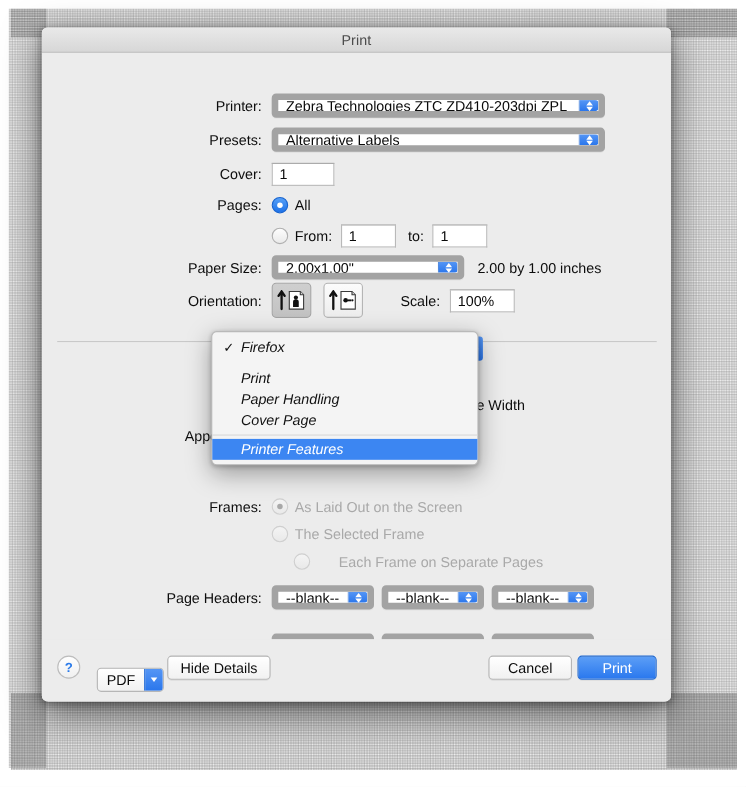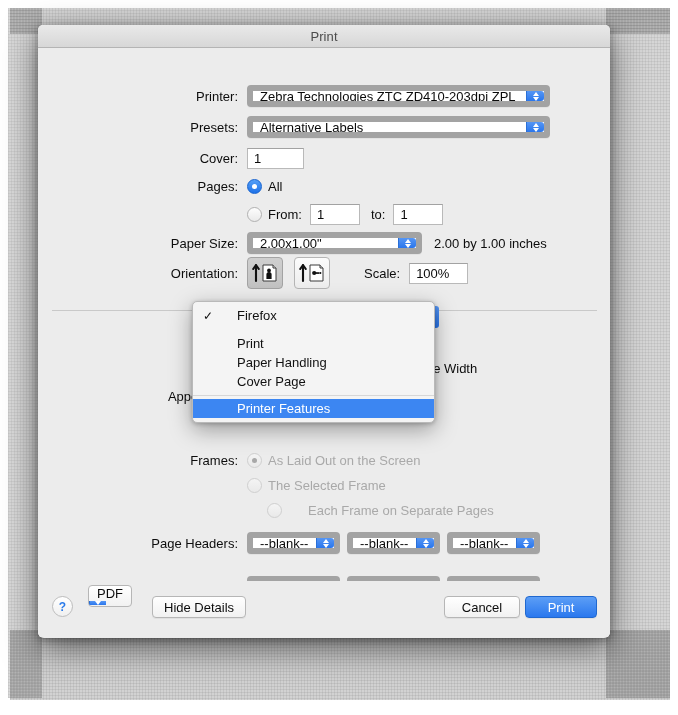--- a/index.html
+++ b/index.html
@@ -221,21 +221,21 @@
     height: 19px;
     display: flex; align-items: center;
     font-size: 13px; color: #111;
     padding-left: 10px;
     white-space: nowrap;
   }
   .mitem .tick {
     width: 14px; font-size: 12px; color: #111; flex: none;
     line-height: 1;
   }
-  .mitem .mtext { margin-left: 20px; }
+  .mitem .mtext { margin-left: 2px; font-style: italic; }
   .mitem.highlight {
     background: #3c86f2;
     color: #fff;
   }
   .mitem.highlight .mtext { color: #fff; font-weight: 400; }
   .mgap { height: 9px; }
   .mdiv { height: 1px; background: #d7d7d7; margin: 4px 0 3px 0; }
 
   
   #options-popup-arrows {
@@ -476,21 +476,21 @@
         <span class="tick"></span>
         <span class="mtext">Printer Features</span>
       </div>
     </div>
 
     <div id="bottombar">
       <div style="position:absolute; left:14px; top:15px;" id="help-button">
         <span>?</span>
       </div>
 
-      <div style="position:absolute; left:50px; top:4px;flex-direction:column;" id="pdf-button">
+      <div style="position:absolute; left:50px; top:26px;" id="pdf-button">
         <span class="lab">PDF</span>
         <span class="chev">
             <i></i>
           </span>
       </div>
 
       <div class="btn" style="position:absolute; left:114px; top:15px;">
         <span>Hide Details</span>
       </div>
 

